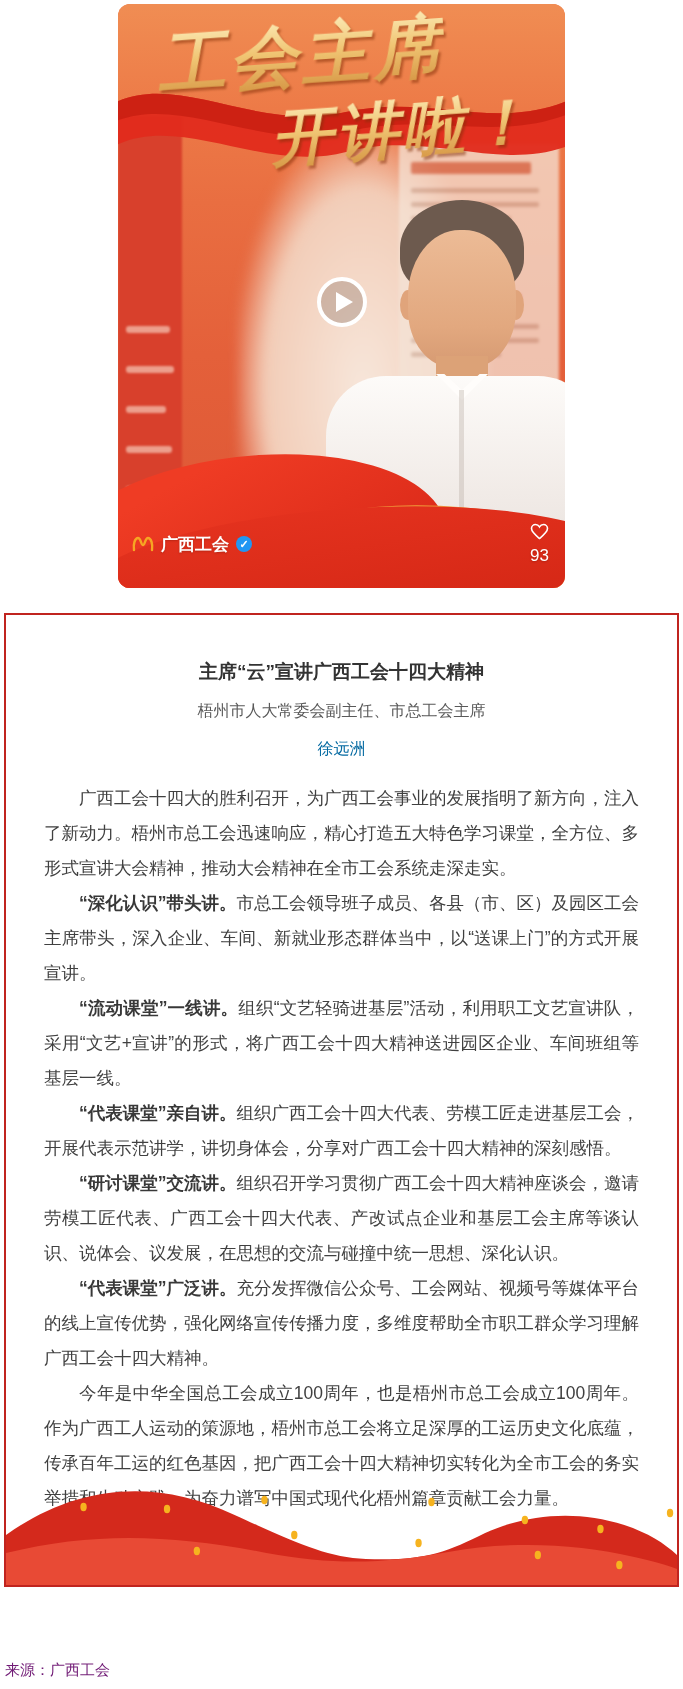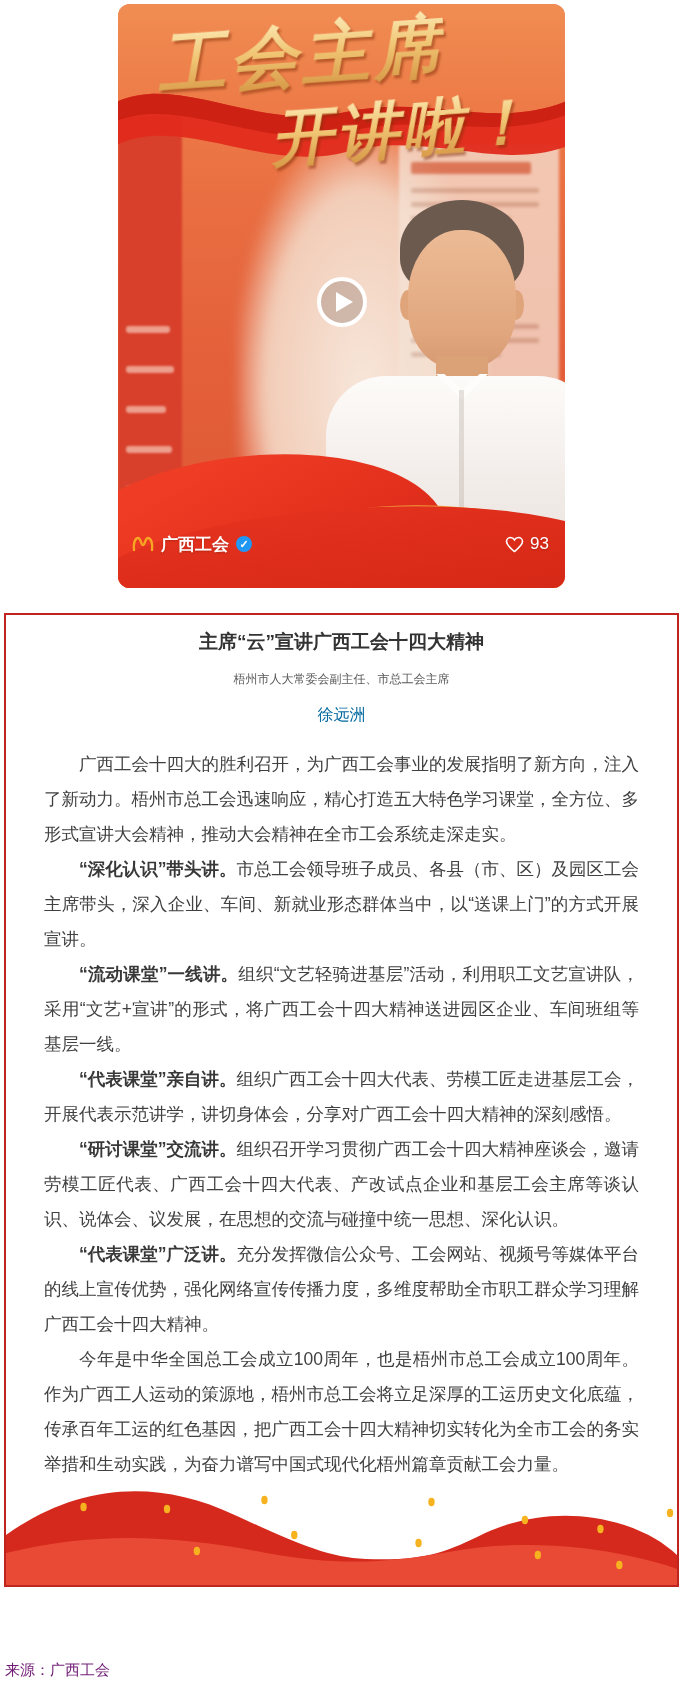--- a/index.html
+++ b/index.html
@@ -82,27 +82,27 @@
 
   
   .v-bottom { position:absolute; left:0; right:0; bottom:16px; height:46px;
     display:flex; align-items:center; justify-content:space-between; padding:0 16px 10px 14px; }
   .channel { display:flex; align-items:center; gap:7px; }
   .channel-name { color:#ffffff; font-size:17px; font-weight:bold;
     text-shadow:0 1px 2px rgba(120,20,5,.4); }
   .verified { width:16px; height:16px; border-radius:50%; background:#2196f3;
     color:#fff; font-size:11px; line-height:16px; text-align:center; font-weight:bold; }
   .likes { display:flex; align-items:center; gap:6px; color:#ffffff; font-size:17px;
-    text-shadow:0 1px 2px rgba(120,20,5,.4); }
+    text-shadow:0 1px 2px rgba(120,20,5,.4);flex-direction:column; }
 
   
   .article-box { position:absolute; left:4px; top:613px; width:675px; height:974px;
     border:2px solid #c0241f; background:#ffffff; overflow:hidden; }
-  .a-title { margin-top:14px; text-align:center; font-size:19px; font-weight:bold; color:#333333; }
-  .a-subtitle { margin-top:16px; text-align:center; font-size:12px; color:#595959; }
+  .a-title { margin-top:44px; text-align:center; font-size:19px; font-weight:bold; color:#333333; }
+  .a-subtitle { margin-top:16px; text-align:center; font-size:16px; color:#595959; }
   .a-author { margin-top:17px; text-align:center; font-size:16px; color:#0369a1; }
   .a-body { padding:21px 38px 0 38px; font-size:17.5px; line-height:35px; color:#404040; text-align:justify; }
   .a-body p { text-indent:2em; margin:0; }
   .a-body strong { font-weight:bold; color:#383838; }
 
   .wave-wrap { position:absolute; left:0; bottom:0; width:100%; height:112px; }
   .wave-wrap svg { display:block; width:100%; height:100%; }
 
   
   .footer-source { position:absolute; left:5px; top:1661px; font-size:15px; color:#701a75; }

